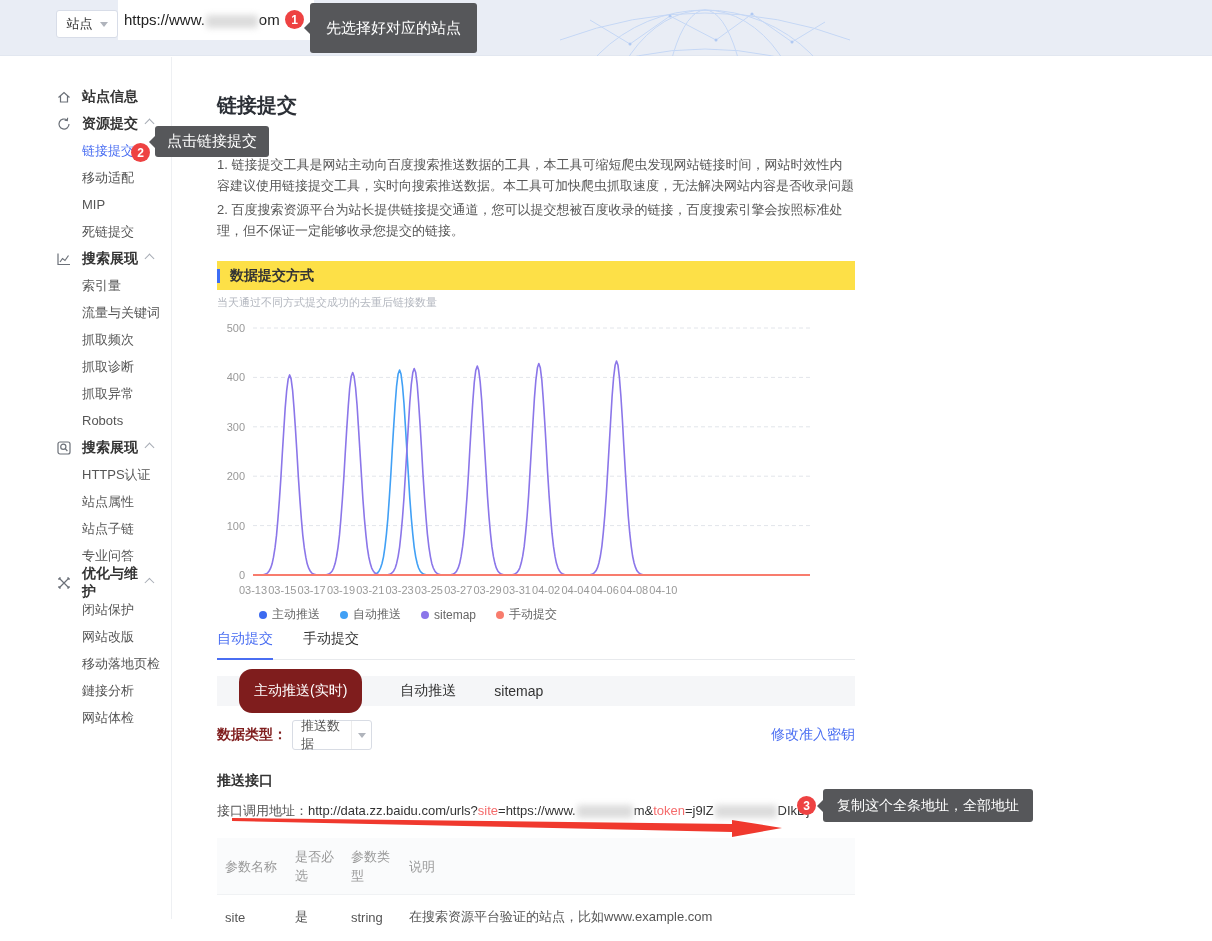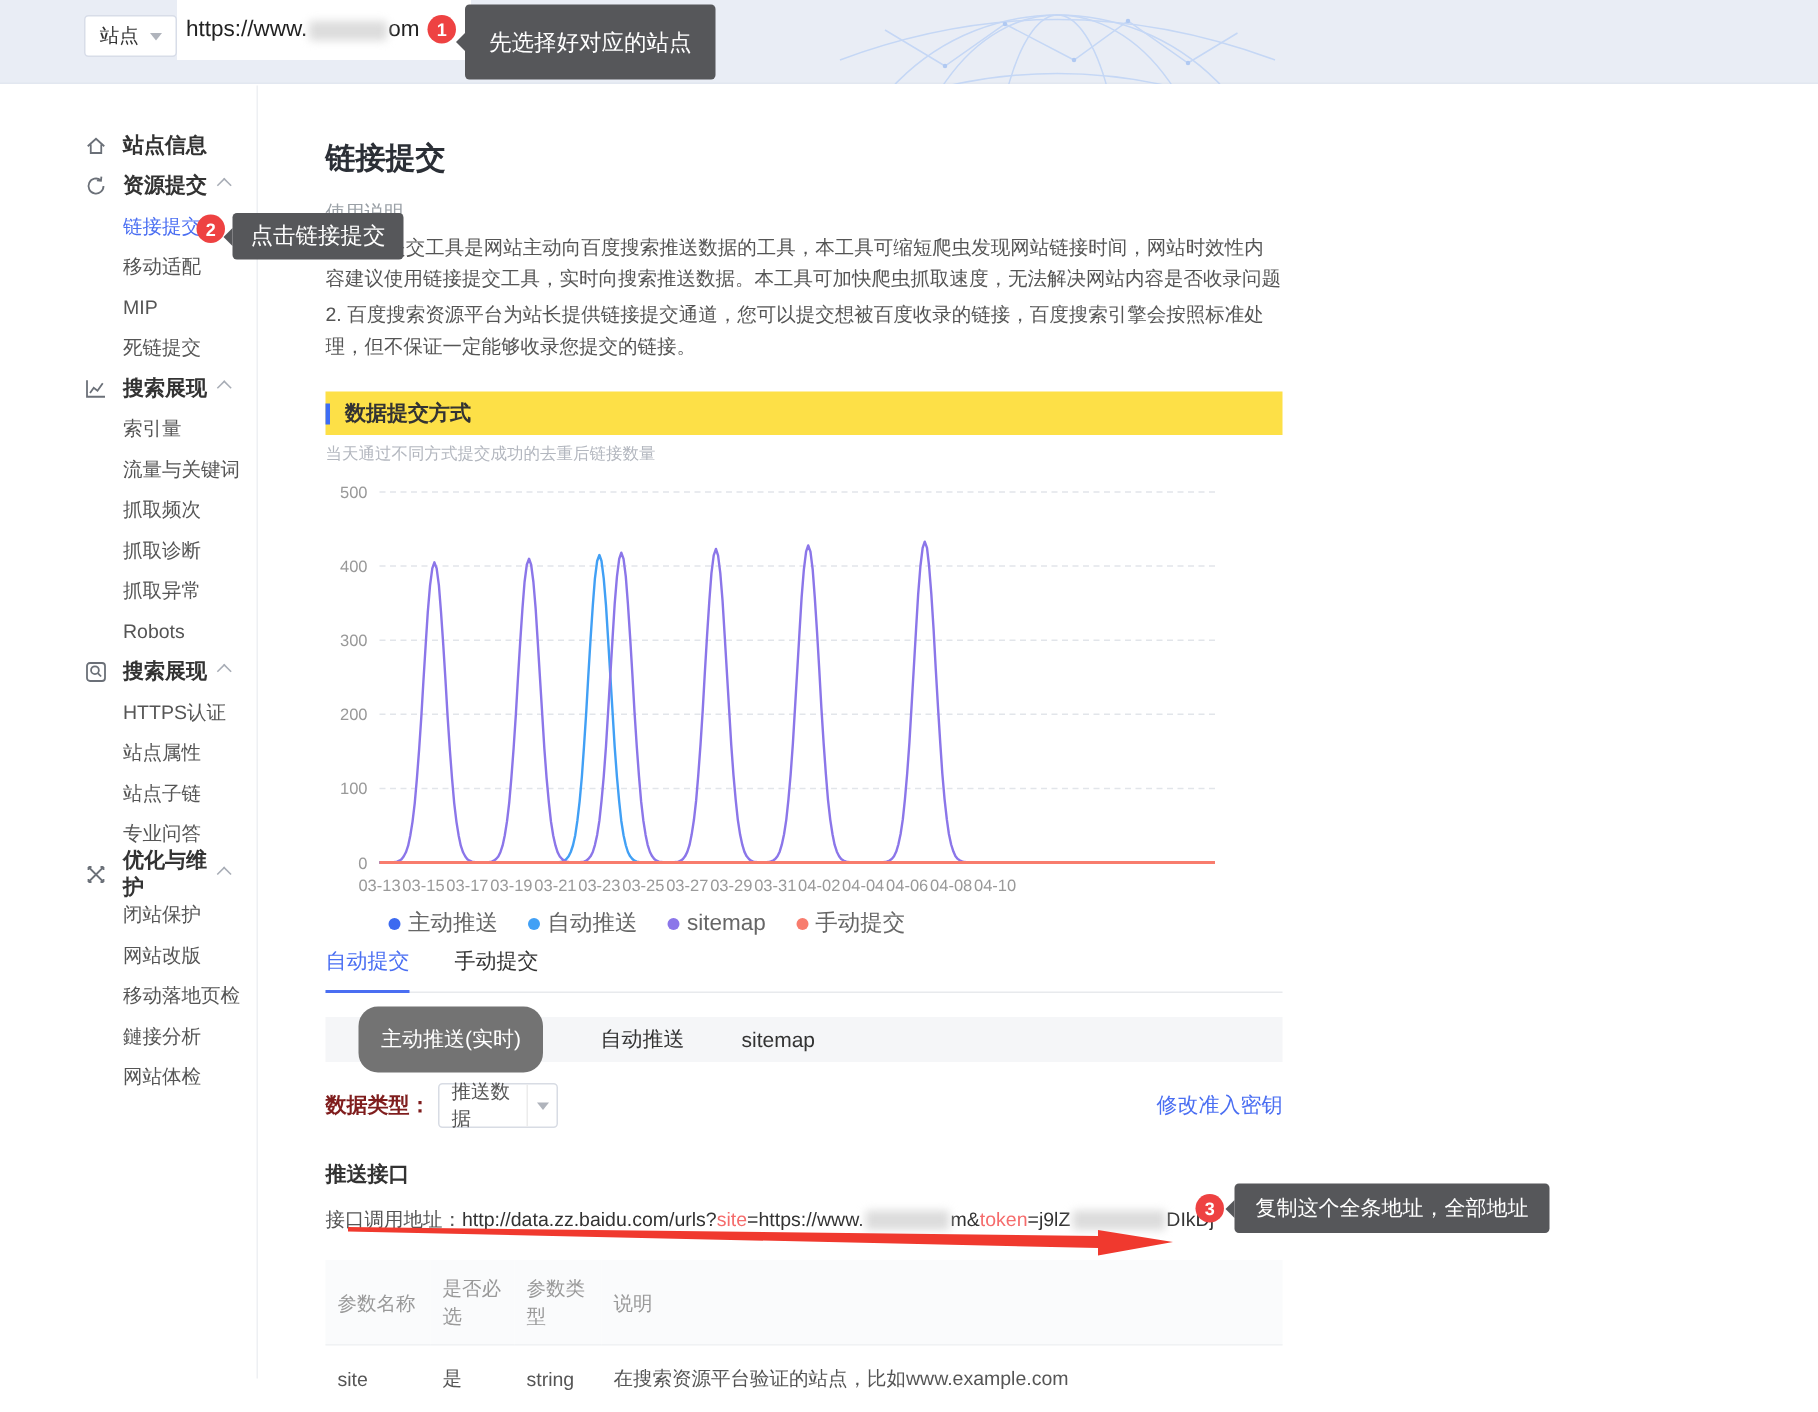--- a/index.html
+++ b/index.html
@@ -40,30 +40,30 @@
   .usage-p { margin-top:3px; font-size:13px; color:#555; line-height:21px; }
   .section-bar { margin-top:20px; height:29px; width:638px; background:#fde047;
     display:flex; align-items:center; }
   .blue-tick { width:3px; height:14px; background:#3d6df5; margin-right:10px; }
   .section-title { font-size:14px; font-weight:bold; color:#333; }
   .chart-sub { margin-top:5px; font-size:11px; color:#b3b7bf; }
   .chart-svg { display:block; margin-top:4px; }
   .legend { display:flex; gap:20px; margin:0 0 0 42px; }
   .legend-item { display:flex; align-items:center; gap:5px; cursor:pointer; }
   .legend-dot { width:8px; height:8px; border-radius:50%; background:#888; }
-  .legend-label { font-size:15px; color:#666; }
+  .legend-label { font-size:12px; color:#666; }
 
   .tabs { margin-top:7px; width:638px; border-bottom:1px solid #e8eaed; display:flex; gap:30px; }
   .tab { font-size:14px; color:#333; padding-bottom:10px; cursor:pointer; }
   .tab.active { color:#4a6ef2; border-bottom:2px solid #4a6ef2; margin-bottom:-1px; }
 
   .subtabs { margin-top:16px; width:638px; height:30px; background:#f5f6f8;
     display:flex; align-items:center; padding-left:22px; gap:38px; }
   .subtab { font-size:14px; color:#333; cursor:pointer; }
-  .subtab.pill { background:#737373; color:#fff; border-radius:13px; padding:13px 15px; }
+  .subtab.pill { background:#7f1d1d; color:#fff; border-radius:13px; padding:13px 15px; }
 
   .dtype-row { margin-top:14px; width:638px; display:flex; align-items:center; }
   .dtype-label { font-size:14px; font-weight:bold; color:#7f1d1d; }
   .dtype-select { margin-left:5px; width:80px; height:30px; border:1px solid #d8dce4;
     border-radius:3px; display:flex; align-items:center; background:#fff; cursor:pointer; }
   .dtype-value { flex:1; padding-left:8px; font-size:13px; color:#555; }
   .dtype-caret { width:20px; height:100%; border-left:1px solid #ececec;
     display:flex; align-items:center; justify-content:center; }
   .tri { width:0; height:0; border-left:4px solid transparent; border-right:4px solid transparent;
     border-top:5px solid #b0b4bc; }
@@ -85,21 +85,21 @@
 
   
   .badge { position:absolute; width:19px; height:19px; background:#ee4242; border-radius:50%;
     color:#fff; font-size:12px; font-weight:bold; display:flex; align-items:center;
     justify-content:center; z-index:20; }
   .tipbox { position:absolute; background:#56575a; color:#fff; border-radius:3px;
     display:flex; align-items:center; z-index:19; white-space:nowrap; }
   .tipbox::before { content:''; position:absolute; left:-6px; top:50%; transform:translateY(-50%);
     border:6px solid transparent; border-right-color:#56575a; border-left:0; }
   .tip1 { left:310px; top:3px; height:50px; padding:0 16px; font-size:15px; }
-  .tip2 { left:155px; top:142px; height:31px; padding:0 12px; font-size:15px; }
+  .tip2 { left:155px; top:126px; height:31px; padding:0 12px; font-size:15px; }
   .tip3 { left:823px; top:789px; height:33px; padding:0 14px; font-size:14px; }
   .b1 { left:285px; top:10px; }
   .b2 { left:131px; top:143px; }
   .b3 { left:797px; top:796px; }
   .arrow-overlay { position:absolute; left:228px; top:813px; width:560px; height:28px; z-index:8; }
 </style>
 </head>
 <body>
 
 <div class="topbar">

